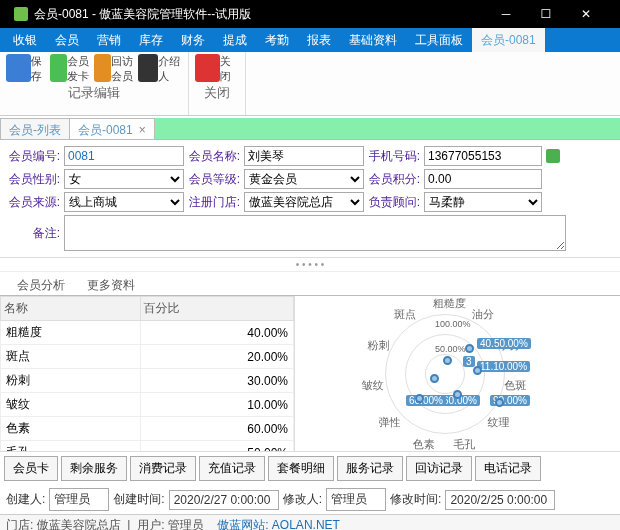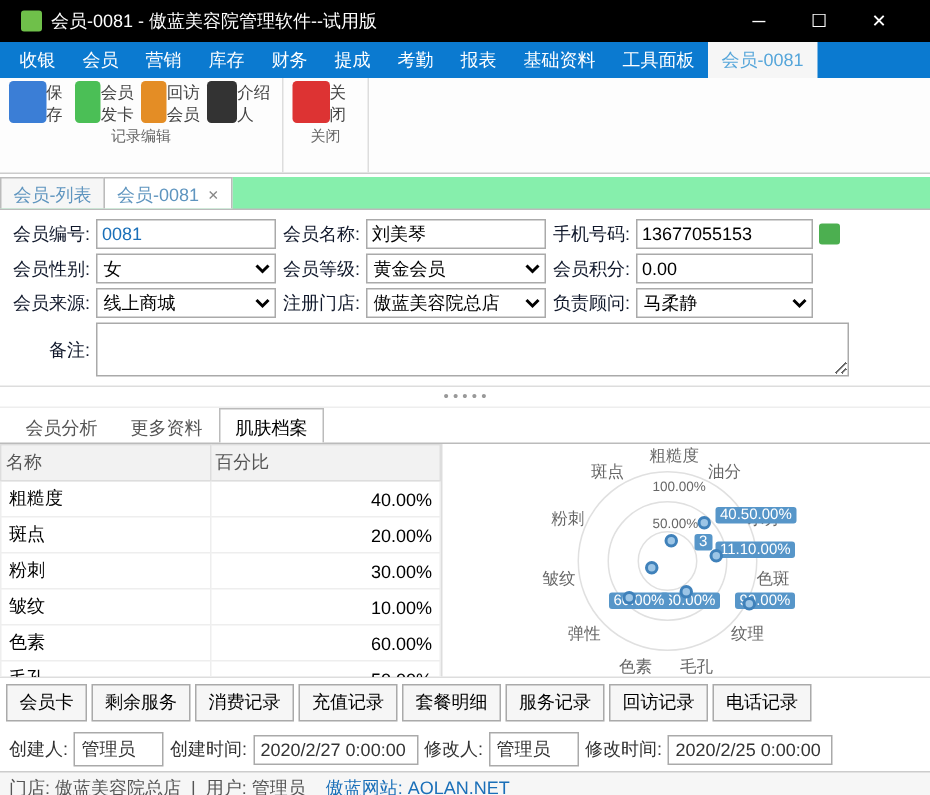--- a/index.html
+++ b/index.html
@@ -10,28 +10,28 @@
 .titlebar .wb{width:40px;text-align:center;height:28px;line-height:28px;color:#fff}
 .menubar{height:24px;background:#0B7AD0;display:flex;padding-left:4px}
 .menubar .mi{color:#fff;padding:4px 9px;cursor:pointer}
 .menubar .mi.active{background:#F6F6F6;color:#56A6DA}
 .ribbon{height:64px;border-bottom:1px solid #ccc;display:flex;background:#fdfdfd}
 .rgrp{border-right:1px solid #ddd;display:flex;flex-direction:column;align-items:center}
 .ritems{display:flex;padding:2px 6px 0 6px}
 .rbtn{display:flex;flex-direction:row;align-items:center;width:44px;cursor:pointer}
 .rico{width:28px;height:28px;border-radius:3px;margin-bottom:2px}
 .rlbl{font-size:11px;color:#444}
-.rgl{font-size:10px;color:#666;padding-bottom:4px}
+.rgl{font-size:13px;color:#666;padding-bottom:4px}
 .doctabs{height:22px;display:flex;border-bottom:1px solid #bbb;background:#86efac;margin-top:2px}
 .dtab{padding:3px 8px;border:1px solid #bbb;border-bottom:none;background:#F6F6F6;margin-right:-1px;color:#5f95bf;cursor:pointer}
 .dtab.active{background:#fff}
 .dtab .x{margin-left:6px;color:#888}
 .form{padding:6px 8px;border-bottom:1px solid #ddd;display:flex}
 .fgrid{display:grid;grid-template-columns:52px 120px 52px 120px 52px 118px 20px;gap:3px 4px;align-items:center}
-.lbl{text-align:right;color:#0f172a}
+.lbl{text-align:right;color:#4c1d95}
 .inp{height:20px;border:1px solid #aaa;padding:0 3px;background:#fff;width:100%}
 .sel{height:20px;border:1px solid #aaa;background:#fff;width:100%}
 .sel::after{content:"▾"}
 .phone{width:14px;height:14px;background:#4caf50;border-radius:2px}
 .imgbox{width:110px;height:86px;border:1px solid #aaa;margin-left:8px;display:flex;align-items:center;justify-content:center;color:#888;font-size:11px;text-align:center}
 .dots{text-align:center;color:#999;font-size:10px;padding:1px 0;border-bottom:1px solid #eee}
 .subtabs{height:24px;display:flex;border-bottom:1px solid #bbb;padding-left:6px}
 .stab{padding:4px 10px;cursor:pointer;border:1px solid transparent;border-bottom:none;color:#555}
 .stab.active{border-color:#bbb;background:#fff;color:#000}
 .skin{display:flex;height:155px}
@@ -144,21 +144,20 @@
     <span class="lbl">备注:</span>
     <textarea class="inp" style="height: 36px; grid-column: 2 / 8;"></textarea>
   </div>
 </div>
 
 <div class="dots">• • • • •</div>
 
 <div class="subtabs" id="subtabs">
     <div class="stab">会员分析</div>
     <div class="stab">更多资料</div>
-    <div class="stab active">肌肤档案</div>
   </div>
 
 <div class="skin">
   <div class="skintbl">
     <table>
         <thead>
           <tr>
       <th>名称</th>
       <th>百分比</th>
     </tr>

